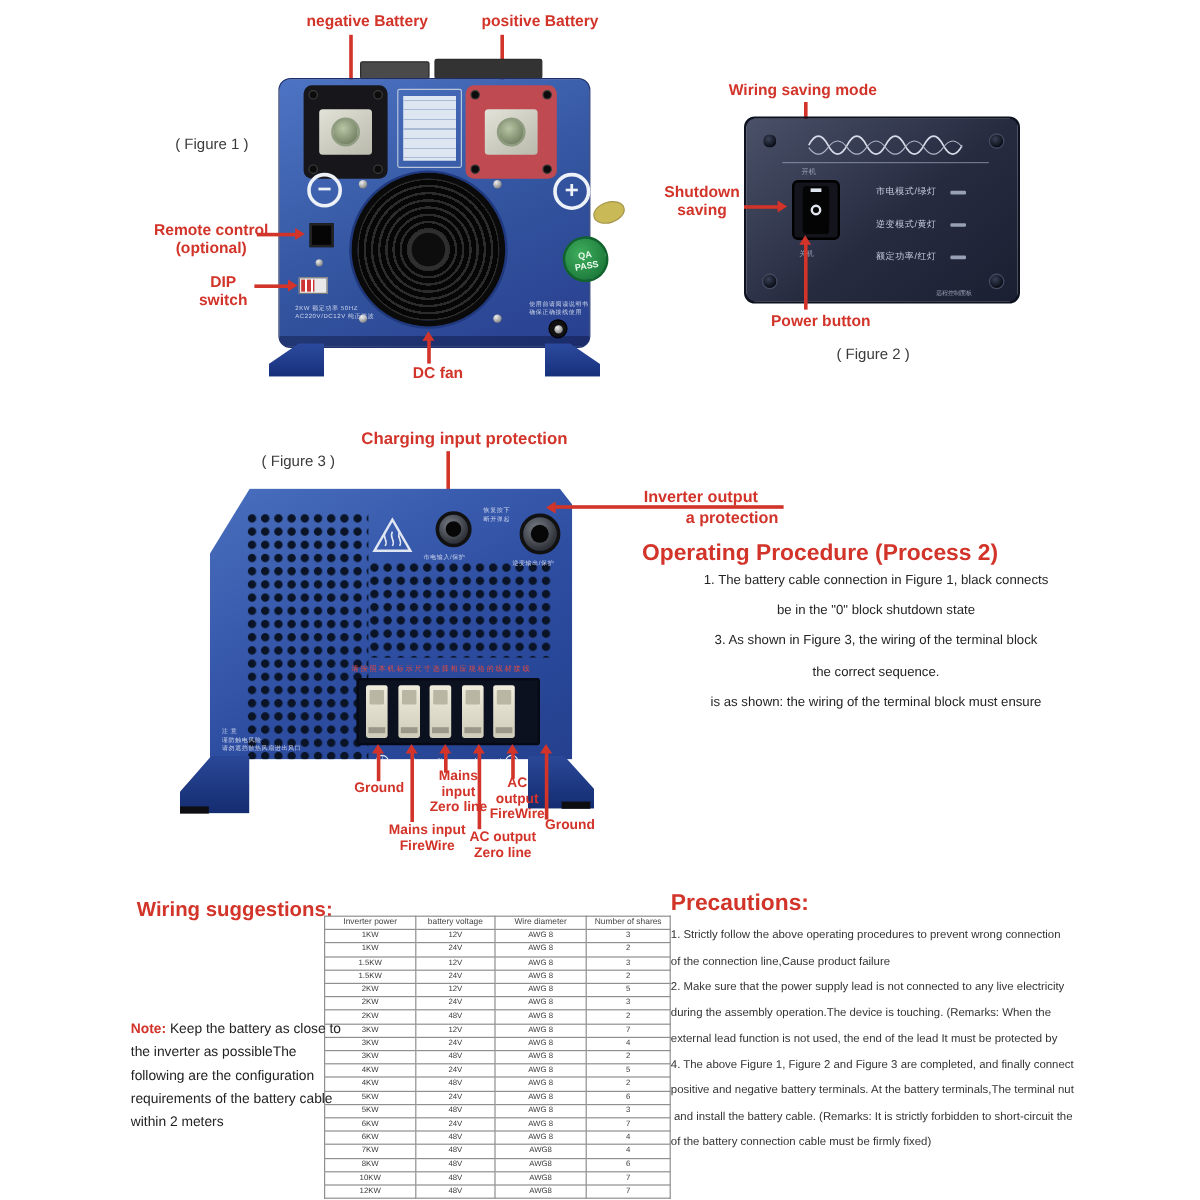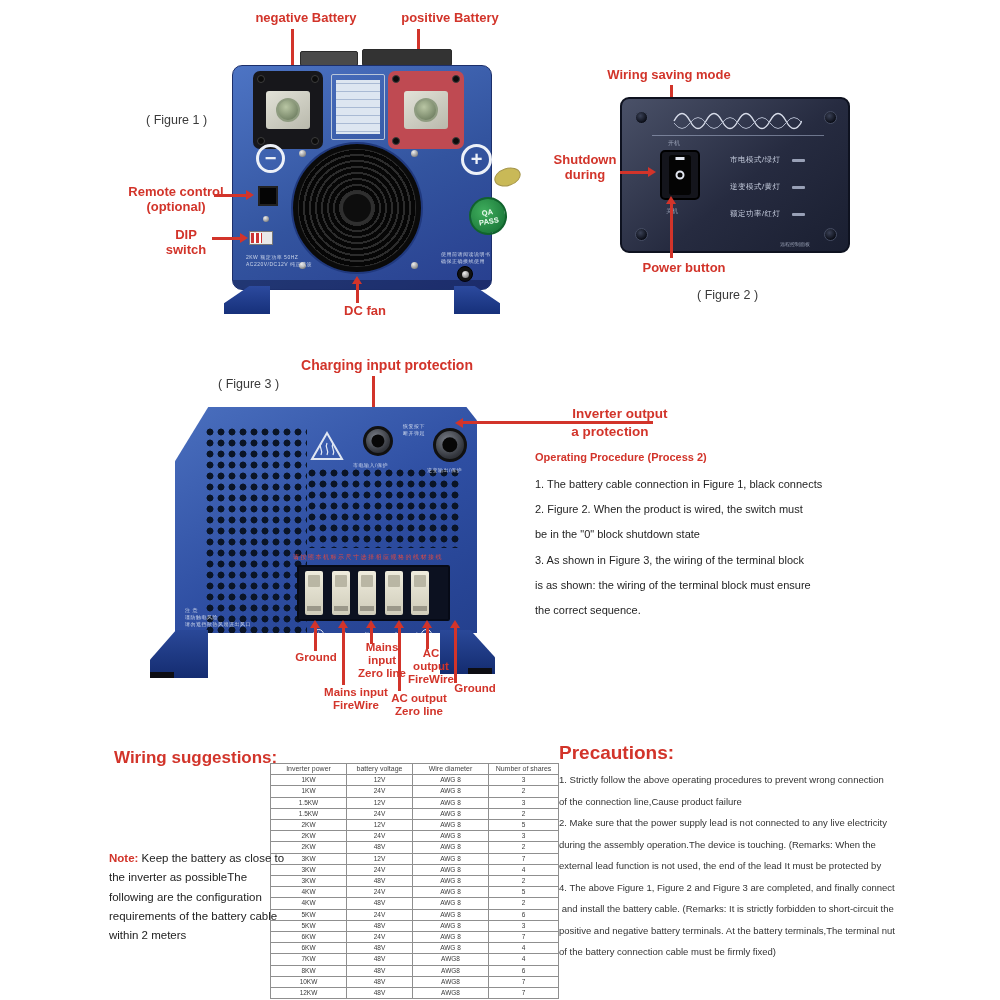--- a/index.html
+++ b/index.html
@@ -74,23 +74,23 @@
   .recess { position:absolute; left:122px; top:158px; width:153px; height:56px; background:#0c1120; border:2px solid #060a16; border-radius:2px; display:flex; align-items:center; justify-content:space-around; padding:0 2px; }
   .tblock { width:18px; height:44px; background:linear-gradient(#efecdd,#cfccba); border-radius:2px; position:relative; }
   .tblock:before { content:""; position:absolute; left:3px; top:4px; right:3px; height:12px; background:#b9b6a4; border-radius:1px; }
   .tblock:after { content:""; position:absolute; left:2px; bottom:4px; right:2px; height:5px; background:#9b988a; }
   .gnd { position:absolute; width:11px; height:11px; border-radius:50%; border:1.5px solid #dfe6f2; color:#dfe6f2; font-size:7px; line-height:9px; text-align:center; }
   .redline-cn { position:absolute; color:#e04a42; font-size:6px; letter-spacing:1.5px; white-space:nowrap; }
   .foot3 { position:absolute; background:linear-gradient(#2a4898,#142c70); }
   .footpad { position:absolute; background:#0d0d12; }
 
   
-  .op-title { position:absolute; left:535px; top:451px; color:var(--red); font-weight:bold; font-size:11px; }
+  .op-title { position:absolute; left:535px; top:451px; color:var(--red); font-weight:bold; font-size:19px; }
   .op-lines { position:absolute; left:535px; top:472px; width:390px; font-size:11px; color:#242424; }
-  .op-lines div { height:25.2px; line-height:25.2px; white-space:pre; }
+  .op-lines div { height:25.2px; line-height:25.2px; white-space:pre;text-align:center; }
   .wiring-title { position:absolute; left:114px; top:748px; color:var(--red); font-weight:bold; font-size:17px; }
   .note { position:absolute; left:109px; top:849px; width:178px; font-size:11.5px; line-height:19.3px; color:#222; }
   .note .np { color:var(--red); font-weight:bold; }
   .prec-title { position:absolute; left:559px; top:742px; color:var(--red); font-weight:bold; font-size:19px; }
   .prec-lines { position:absolute; left:559px; top:769px; width:435px; font-size:9.5px; color:#333; }
   .prec-lines div { height:21.5px; line-height:21.5px; white-space:pre; }
   table.wt { position:absolute; left:270px; top:763px; border-collapse:collapse; font-size:6.5px; color:#3a3a3a; table-layout:fixed; }
   table.wt th, table.wt td { border:1px solid #8f8f8f; text-align:center; font-weight:normal; height:10.2px; line-height:10.2px; padding:0; overflow:hidden; }
   table.wt th { font-size:7px; color:#444; }
 </style>
@@ -207,21 +207,21 @@
   </div>
   <div class="f2row" style="top:110px">
     <span class="txt">额定功率/红灯</span>
       <span class="led"></span>
   </div>
   <div class="f2tiny" style="left:158px;top:142px;font-size:5px">远程控制面板</div>
 </div>
 
 <div class="rl" style="left:548px;top:152px;width:74px">
   <div>Shutdown</div>
-    <div>during</div>
+    <div>saving</div>
 </div>
 <div class="ln lnh" style="left:620px;top:171px;width:30px"></div>
 <div class="ah ah-right" style="left:648px;top:167px"></div>
 
 <div class="ln lnv" style="left:670px;top:202px;height:56px"></div>
 <div class="ah ah-up" style="left:666px;top:196px"></div>
 <div class="rl" style="left:638px;top:260px;width:92px">Power button</div>
 <div class="cap" style="left:697px;top:288px">( Figure 2 )</div>
 
 <div class="cap" style="left:218px;top:377px">( Figure 3 )</div>
@@ -262,21 +262,21 @@
   <div class="tinywhite" style="left:10px;top:207px">谨防触电风险</div>
   <div class="tinywhite" style="left:10px;top:214px">请勿遮挡散热风扇进出风口</div>
 </div>
 <div class="foot3" style="left:150px;top:630px;width:58px;height:48px;clip-path:polygon(45% 0,100% 0,100% 100%,0 100%,0 62%)"></div>
 <div class="footpad" style="left:150px;top:672px;width:24px;height:6px"></div>
 <div class="foot3" style="left:440px;top:630px;width:55px;height:44px;clip-path:polygon(0 0,55% 0,100% 62%,100% 100%,0 100%)"></div>
 <div class="footpad" style="left:468px;top:668px;width:24px;height:6px"></div>
 
 <div class="ah ah-left" style="left:455px;top:418px"></div>
 <div class="ln lnh" style="left:461px;top:421px;width:192px"></div>
-<div class="rl" style="left:564px;top:406px;width:112px;font-size:13.5px">Inverter output</div>
+<div class="rl" style="left:528px;top:406px;width:112px;font-size:13.5px">Inverter output</div>
 <div class="rl" style="left:560px;top:424px;width:100px;font-size:13.5px">a protection</div>
 
 <div class="ln lnv" style="left:314px;top:627px;height:24px"></div>
 <div class="ah ah-up" style="left:310px;top:620px"></div>
 <div class="ln lnv" style="left:342px;top:627px;height:58px"></div>
 <div class="ah ah-up" style="left:338px;top:620px"></div>
 <div class="ln lnv" style="left:370px;top:627px;height:17px"></div>
 <div class="ah ah-up" style="left:366px;top:620px"></div>
 <div class="ln lnv" style="left:398px;top:627px;height:64px"></div>
 <div class="ah ah-up" style="left:394px;top:620px"></div>
@@ -302,25 +302,24 @@
 </div>
 <div class="rl rl-sm" style="left:380px;top:692px;width:78px">
   <div>AC output</div>
   <div>Zero line</div>
 </div>
 <div class="rl rl-sm" style="left:446px;top:682px;width:58px">Ground</div>
 
 <div class="op-title">Operating Procedure (Process 2)</div>
 <div class="op-lines">
     <div>1. The battery cable connection in Figure 1, black connects</div>
-    <div>2. Figure 2. When the product is wired, the switch must</div>
     <div>be in the "0" block shutdown state</div>
     <div>3. As shown in Figure 3, the wiring of the terminal block</div>
+    <div>the correct sequence.</div>
     <div>is as shown: the wiring of the terminal block must ensure</div>
-    <div>the correct sequence.</div>
   </div>
 
 <div class="wiring-title">Wiring suggestions:</div>
 <table class="wt">
   <colgroup>
       <col style="width:76px">
       <col style="width:66px">
       <col style="width:76px">
       <col style="width:70px">
     </colgroup>
@@ -461,16 +460,16 @@
 </div>
 
 <div class="prec-title">Precautions:</div>
 <div class="prec-lines">
     <div>1. Strictly follow the above operating procedures to prevent wrong connection</div>
     <div>of the connection line,Cause product failure</div>
     <div>2. Make sure that the power supply lead is not connected to any live electricity</div>
     <div>during the assembly operation.The device is touching. (Remarks: When the</div>
     <div>external lead function is not used, the end of the lead It must be protected by</div>
     <div>4. The above Figure 1, Figure 2 and Figure 3 are completed, and finally connect</div>
+    <div>positive and negative battery terminals. At the battery terminals,The terminal nut</div>
     <div> and install the battery cable. (Remarks: It is strictly forbidden to short-circuit the</div>
-    <div>positive and negative battery terminals. At the battery terminals,The terminal nut</div>
     <div>of the battery connection cable must be firmly fixed)</div>
   </div>
 
 </body></html>

